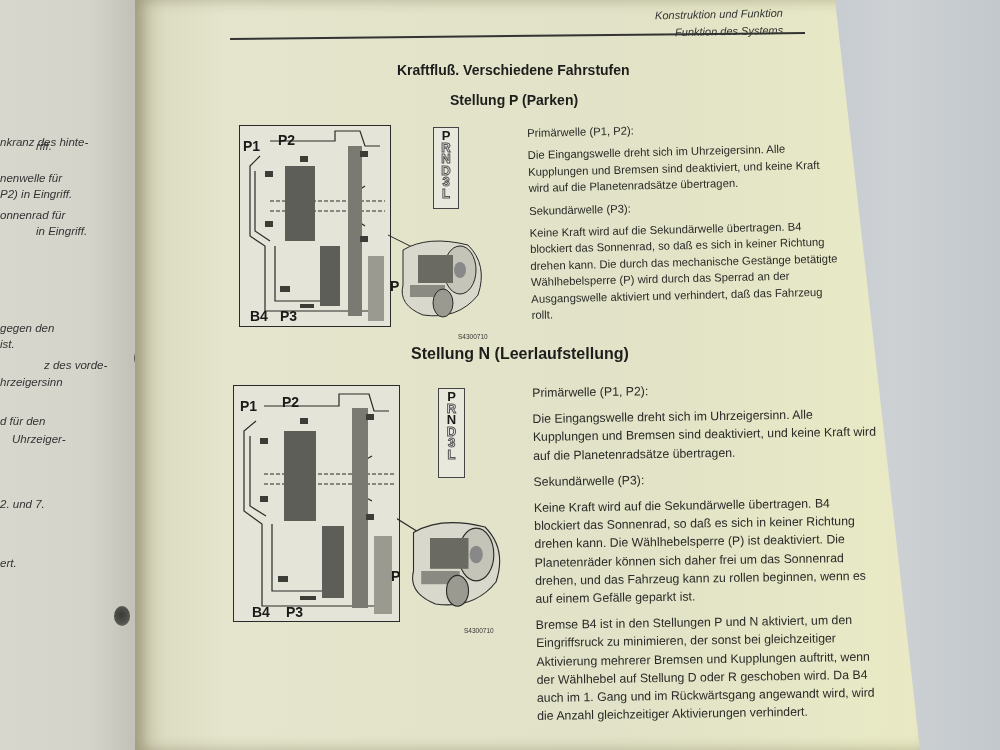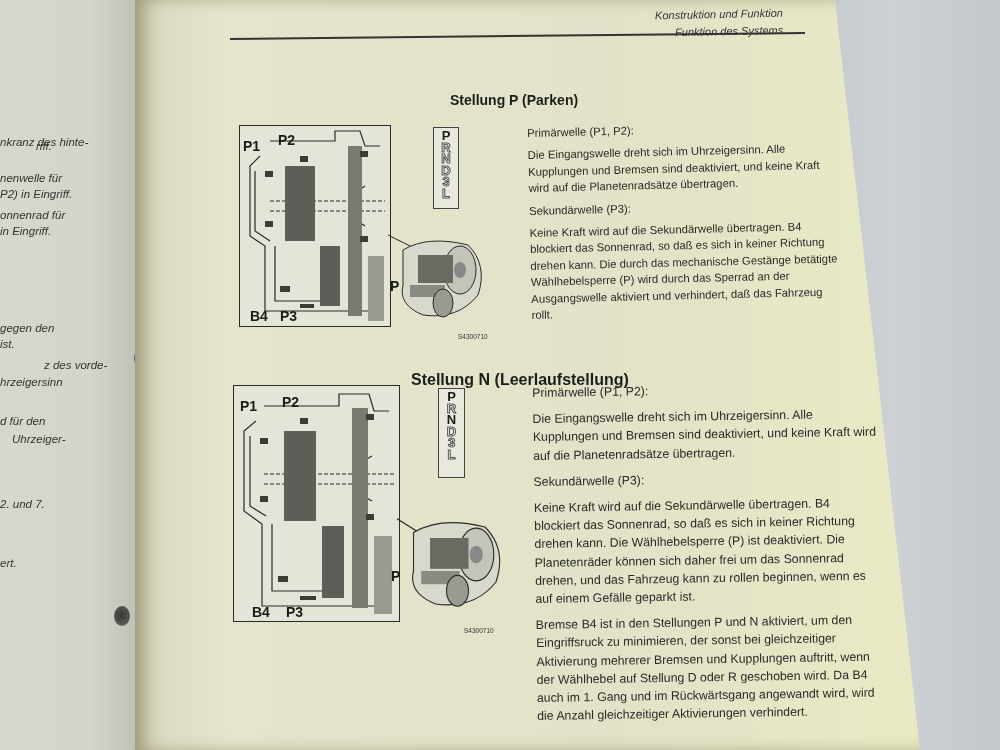--- a/index.html
+++ b/index.html
@@ -42,21 +42,21 @@
     position:absolute; font-size:11px; font-style:italic; color:#333; white-space:nowrap;
   }
   .hdr1 { left:520px; top:8px; transform:rotate(-1.2deg); }
   .hdr2 { left:540px; top:25px; transform:rotate(-1.2deg); }
 
   .title {
     position:absolute; font-weight:bold; color:#1d1d1b; white-space:nowrap;
   }
   .t-main { left:262px; top:62px; font-size:14px; }
   .t-p { left:315px; top:92px; font-size:14px; }
-  .t-n { left:276px; top:345px; font-size:16px;margin-top:26px; }
+  .t-n { left:276px; top:345px; font-size:16px; }
 
   .text-block { position:absolute; font-size:11.3px; color:#2a2a28; line-height:16.4px; }
   .text-block p { margin:0 0 6px 0; }
   .blk-p { left:392px; top:125px; width:310px; transform:rotate(-1.4deg); transform-origin:left top; }
   .blk-n { left:397px; top:384px; width:345px; font-size:12.3px; line-height:18.2px; transform:rotate(-0.9deg); transform-origin:left top; }
   .blk-n p { margin:0 0 8px 0; }
 
   .figure { position:absolute; }
   .fig-p { left:73px; top:125px; width:300px; height:210px; }
   .fig-n { left:67px; top:385px; width:310px; height:250px; }
@@ -82,36 +82,37 @@
 
 <div class="left-page" id="leftPage">
   <div class="hole" style="left:138px;top:275px"></div>
   <div class="hole" style="left:134px;top:348px"></div>
   <div class="hole" style="left:114px;top:606px"></div>
 <div class="frag" style="top: 134px;">nkranz des hinte-</div>
     <div class="frag" style="top: 138px; margin-left: 36px;">riff.</div>
     <div class="frag" style="top: 170px;">nenwelle für</div>
     <div class="frag" style="top: 186px;">P2) in Eingriff.</div>
     <div class="frag" style="top: 207px; font-style: italic;">onnenrad für</div>
-    <div class="frag" style="top: 223px;"> in Eingriff.</div>
+    <div class="frag" style="top: 223px; padding-left: 36px;"> in Eingriff.</div>
     <div class="frag" style="top: 320px;"> gegen den</div>
     <div class="frag" style="top: 336px;"> ist.</div>
     <div class="frag" style="top: 357px; margin-left: 44px;">z des vorde-</div>
     <div class="frag" style="top: 374px;">hrzeigersinn</div>
     <div class="frag" style="top: 413px;">d für den</div>
     <div class="frag" style="top: 431px; padding-left: 12px;">Uhrzeiger-</div>
     <div class="frag" style="top: 496px;"> 2. und 7.</div>
     <div class="frag" style="top: 555px;">ert.</div>
   </div>
 
 <div class="page">
   <div class="hdr1">Konstruktion und Funktion</div>
   <div class="header-line"></div>
   <div class="hdr2">Funktion des Systems</div>
 
+  <div class="title t-main">Kraftfluß. Verschiedene Fahrstufen</div>
   <div class="title t-p">Stellung P (Parken)</div>
 
   <div class="figure fig-p">
     <div class="diagram-box">
       <svg width="150" height="200" viewBox="0 0 150 200">
         <g fill="none" stroke="#2a2a28" stroke-width="1.2">
           <path d="M30 15 L95 15 L95 5 L120 5 L125 20 L140 20"></path>
           <path d="M20 30 L10 40 L10 110 L25 120 L25 185 L140 185 L140 150"></path>
           <path d="M15 45 L15 105 L30 115"></path>
           <line x1="30" y1="75" x2="145" y2="75" stroke-dasharray="4 2"></line>

